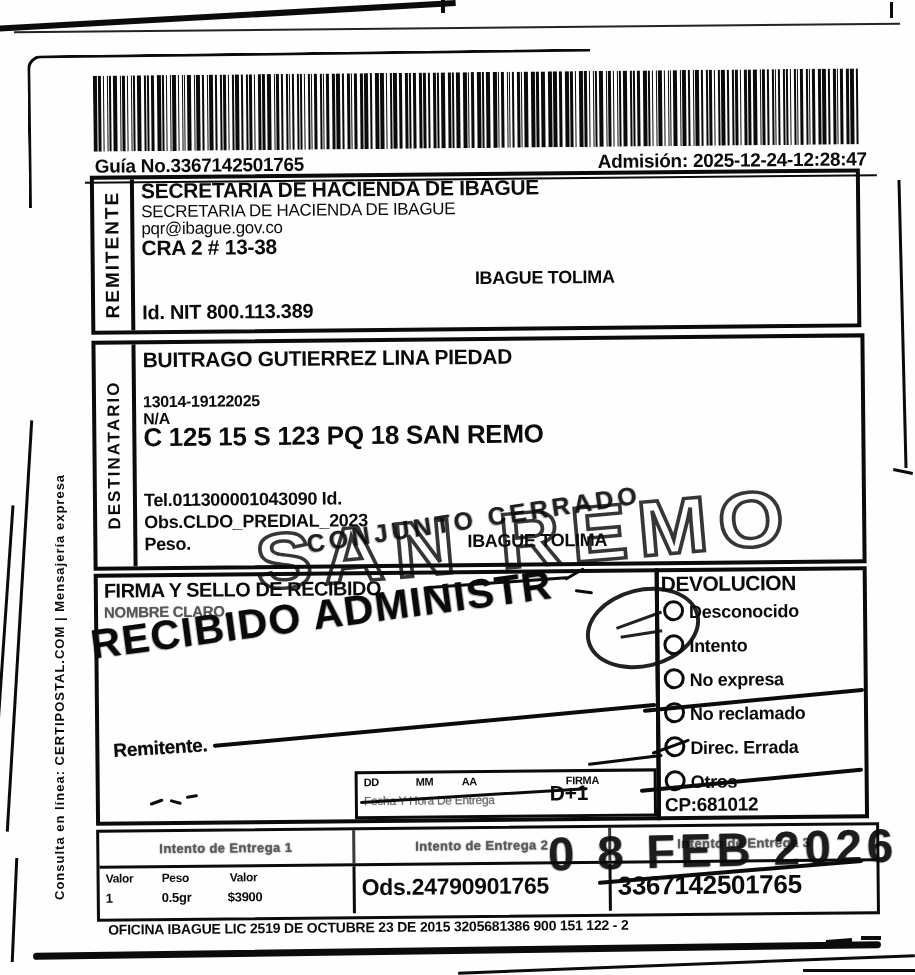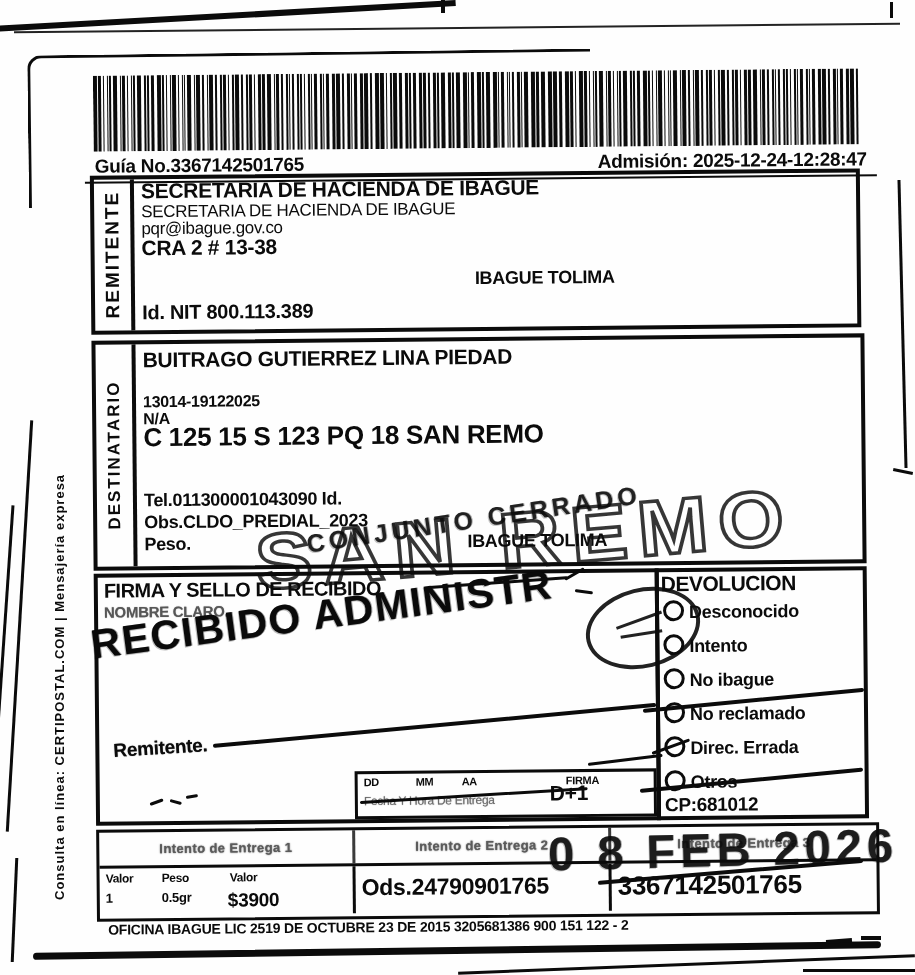--- a/index.html
+++ b/index.html
@@ -126,42 +126,42 @@
           <span class="t faded" style="left:6px;top:20px;font-size:12px;color:#555;">Fecha Y Hora De Entrega</span>
         </div>
       </div>
     </div>
 
     <div class="box" style="left:566px;top:510px;width:204px;height:244px;">
       <div class="content">
         <span class="t b" style="left:2px;top:0;font-size:21px;letter-spacing:-0.5px;">DEVOLUCION</span>
         <div class="opt" style="top:28px;"><span class="radio"></span><span>Desconocido</span></div>
         <div class="opt" style="top:62px;"><span class="radio"></span><span>Intento</span></div>
-        <div class="opt" style="top:96px;"><span class="radio"></span><span>No ibague</span></div>
+        <div class="opt" style="top:96px;"><span class="radio"></span><span>No expresa</span></div>
         <div class="opt" style="top:130px;"><span class="radio"></span><span>No reclamado</span></div>
         <div class="opt" style="top:164px;"><span class="radio"></span><span>Direc. Errada</span></div>
         <div class="opt" style="top:198px;"><span class="radio"></span><span>Otros</span></div>
         <span class="t b" style="left:4px;top:222px;font-size:19px;">CP:681012</span>
       </div>
     </div>
 
     <div class="btable">
       <div class="brow1">
         <div class="bcell degraded" style="width:253px;">Intento de Entrega 1</div>
         <div class="bcell degraded" style="width:253px;">Intento de Entrega 2</div>
         <div class="bcell degraded" style="flex:1;">Intento de Entrega 3</div>
       </div>
       <div class="brow2">
         <div class="bcell" style="width:253px;position:relative;">
           <span class="t b" style="left:6px;top:3px;font-size:12px;">Valor</span>
           <span class="t b" style="left:62px;top:3px;font-size:12px;">Peso</span>
           <span class="t b" style="left:130px;top:3px;font-size:12px;">Valor</span>
           <span class="t b" style="left:6px;top:22px;font-size:13px;">1</span>
           <span class="t b" style="left:62px;top:22px;font-size:13px;">0.5gr</span>
-          <span class="t b" style="left:128px;top:22px;font-size:19px;">$3900</span>
+          <span class="t b" style="left:128px;top:22px;font-size:13px;">$3900</span>
         </div>
         <div class="bcell" style="width:253px;position:relative;">
           <span class="t b" style="left:6px;top:8px;font-size:23px;">Ods.24790901765</span>
         </div>
         <div class="bcell" style="flex:1;position:relative;">
           <span class="t b" style="left:6px;top:7px;font-size:26px;">3367142501765</span>
         </div>
       </div>
     </div>
 

